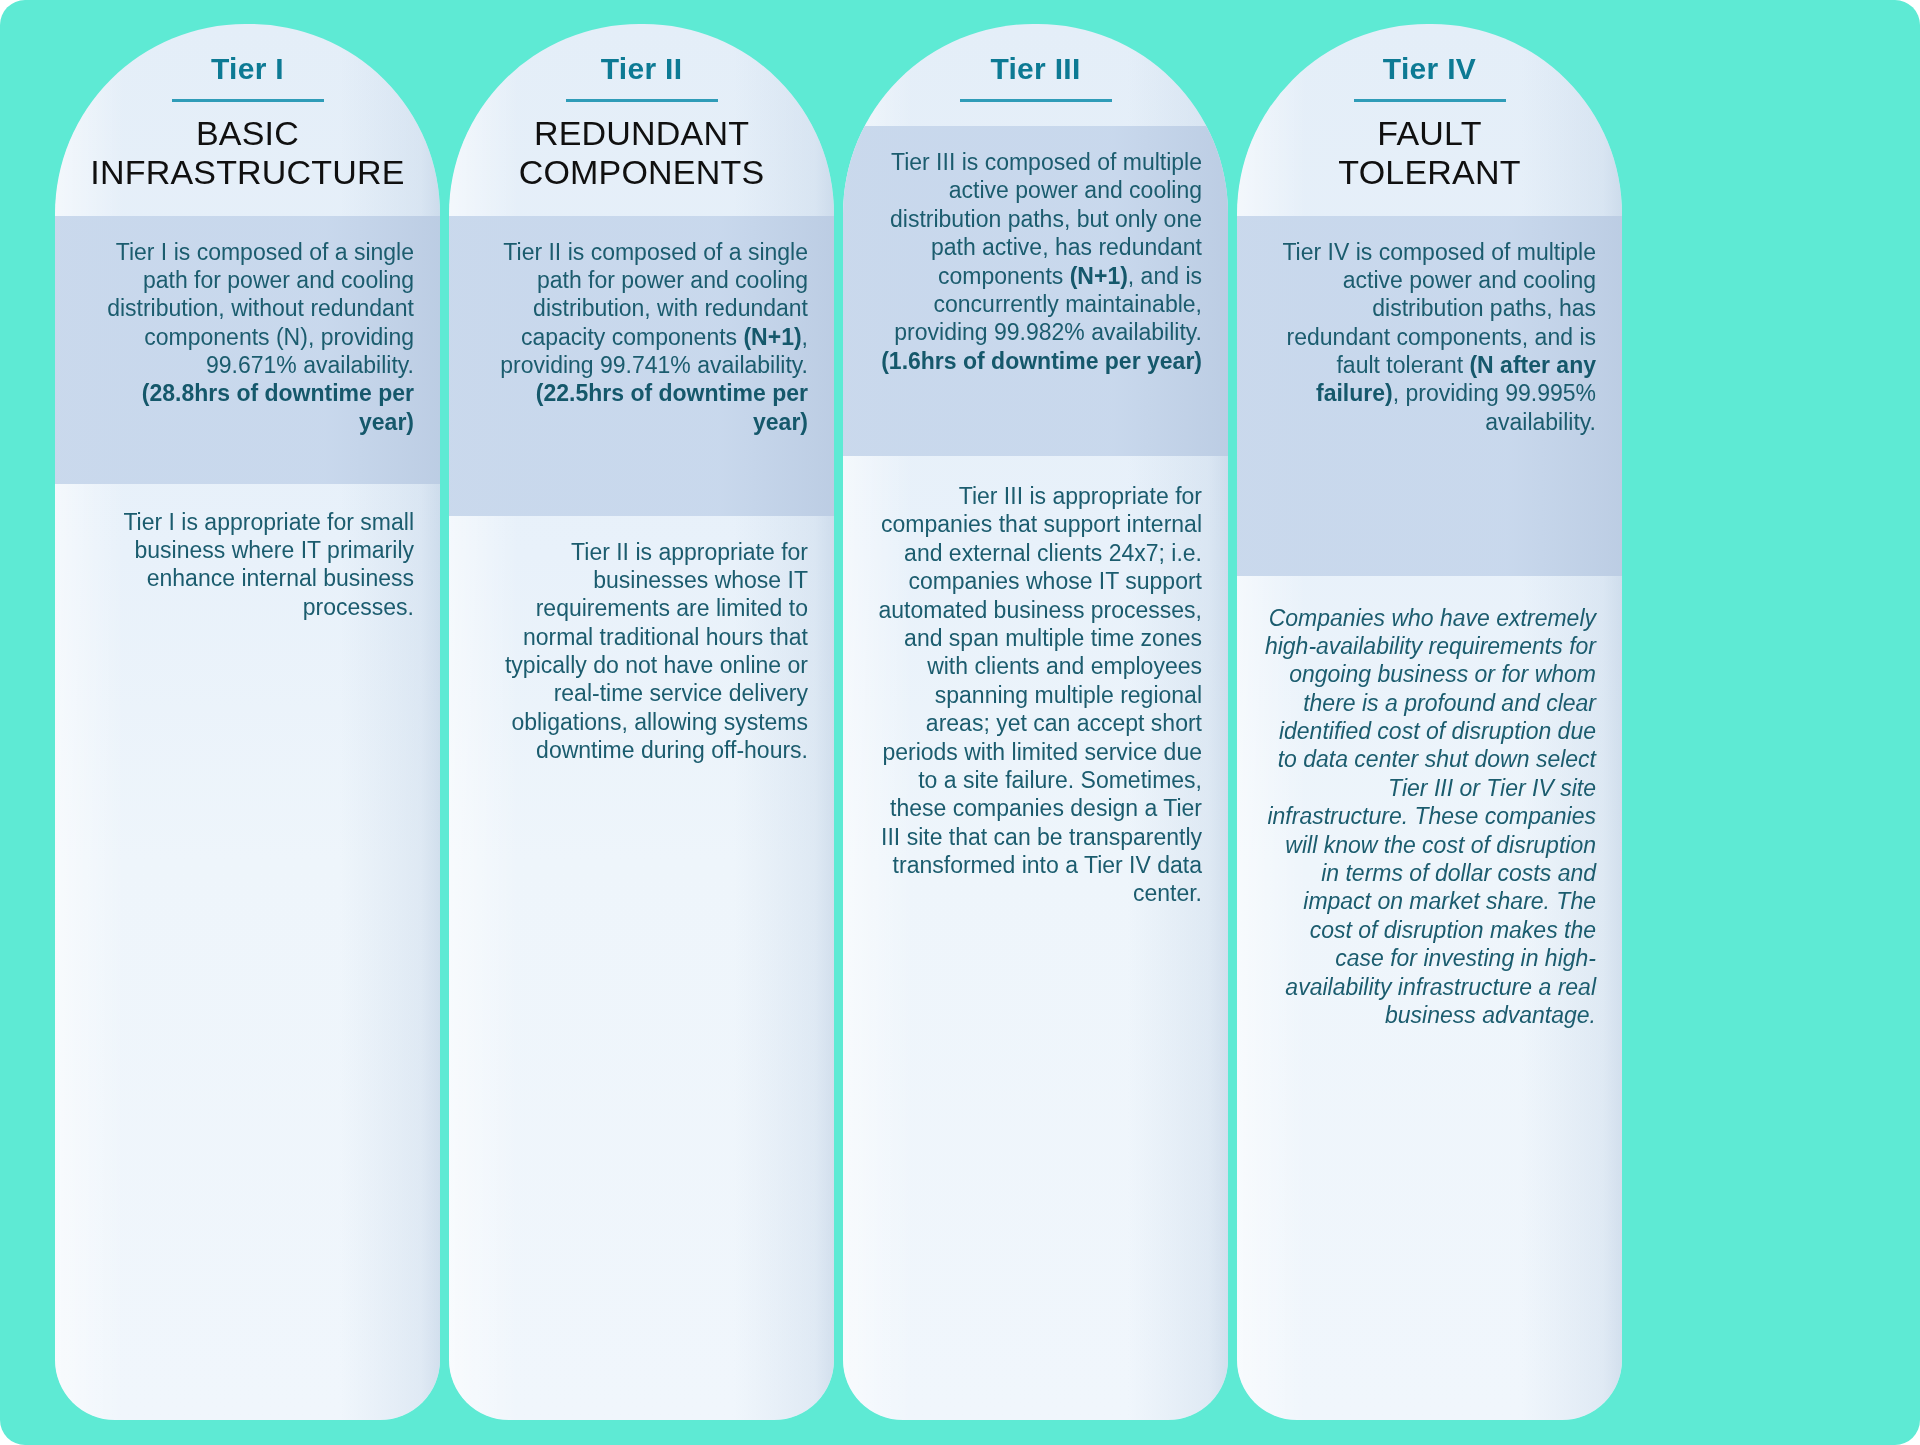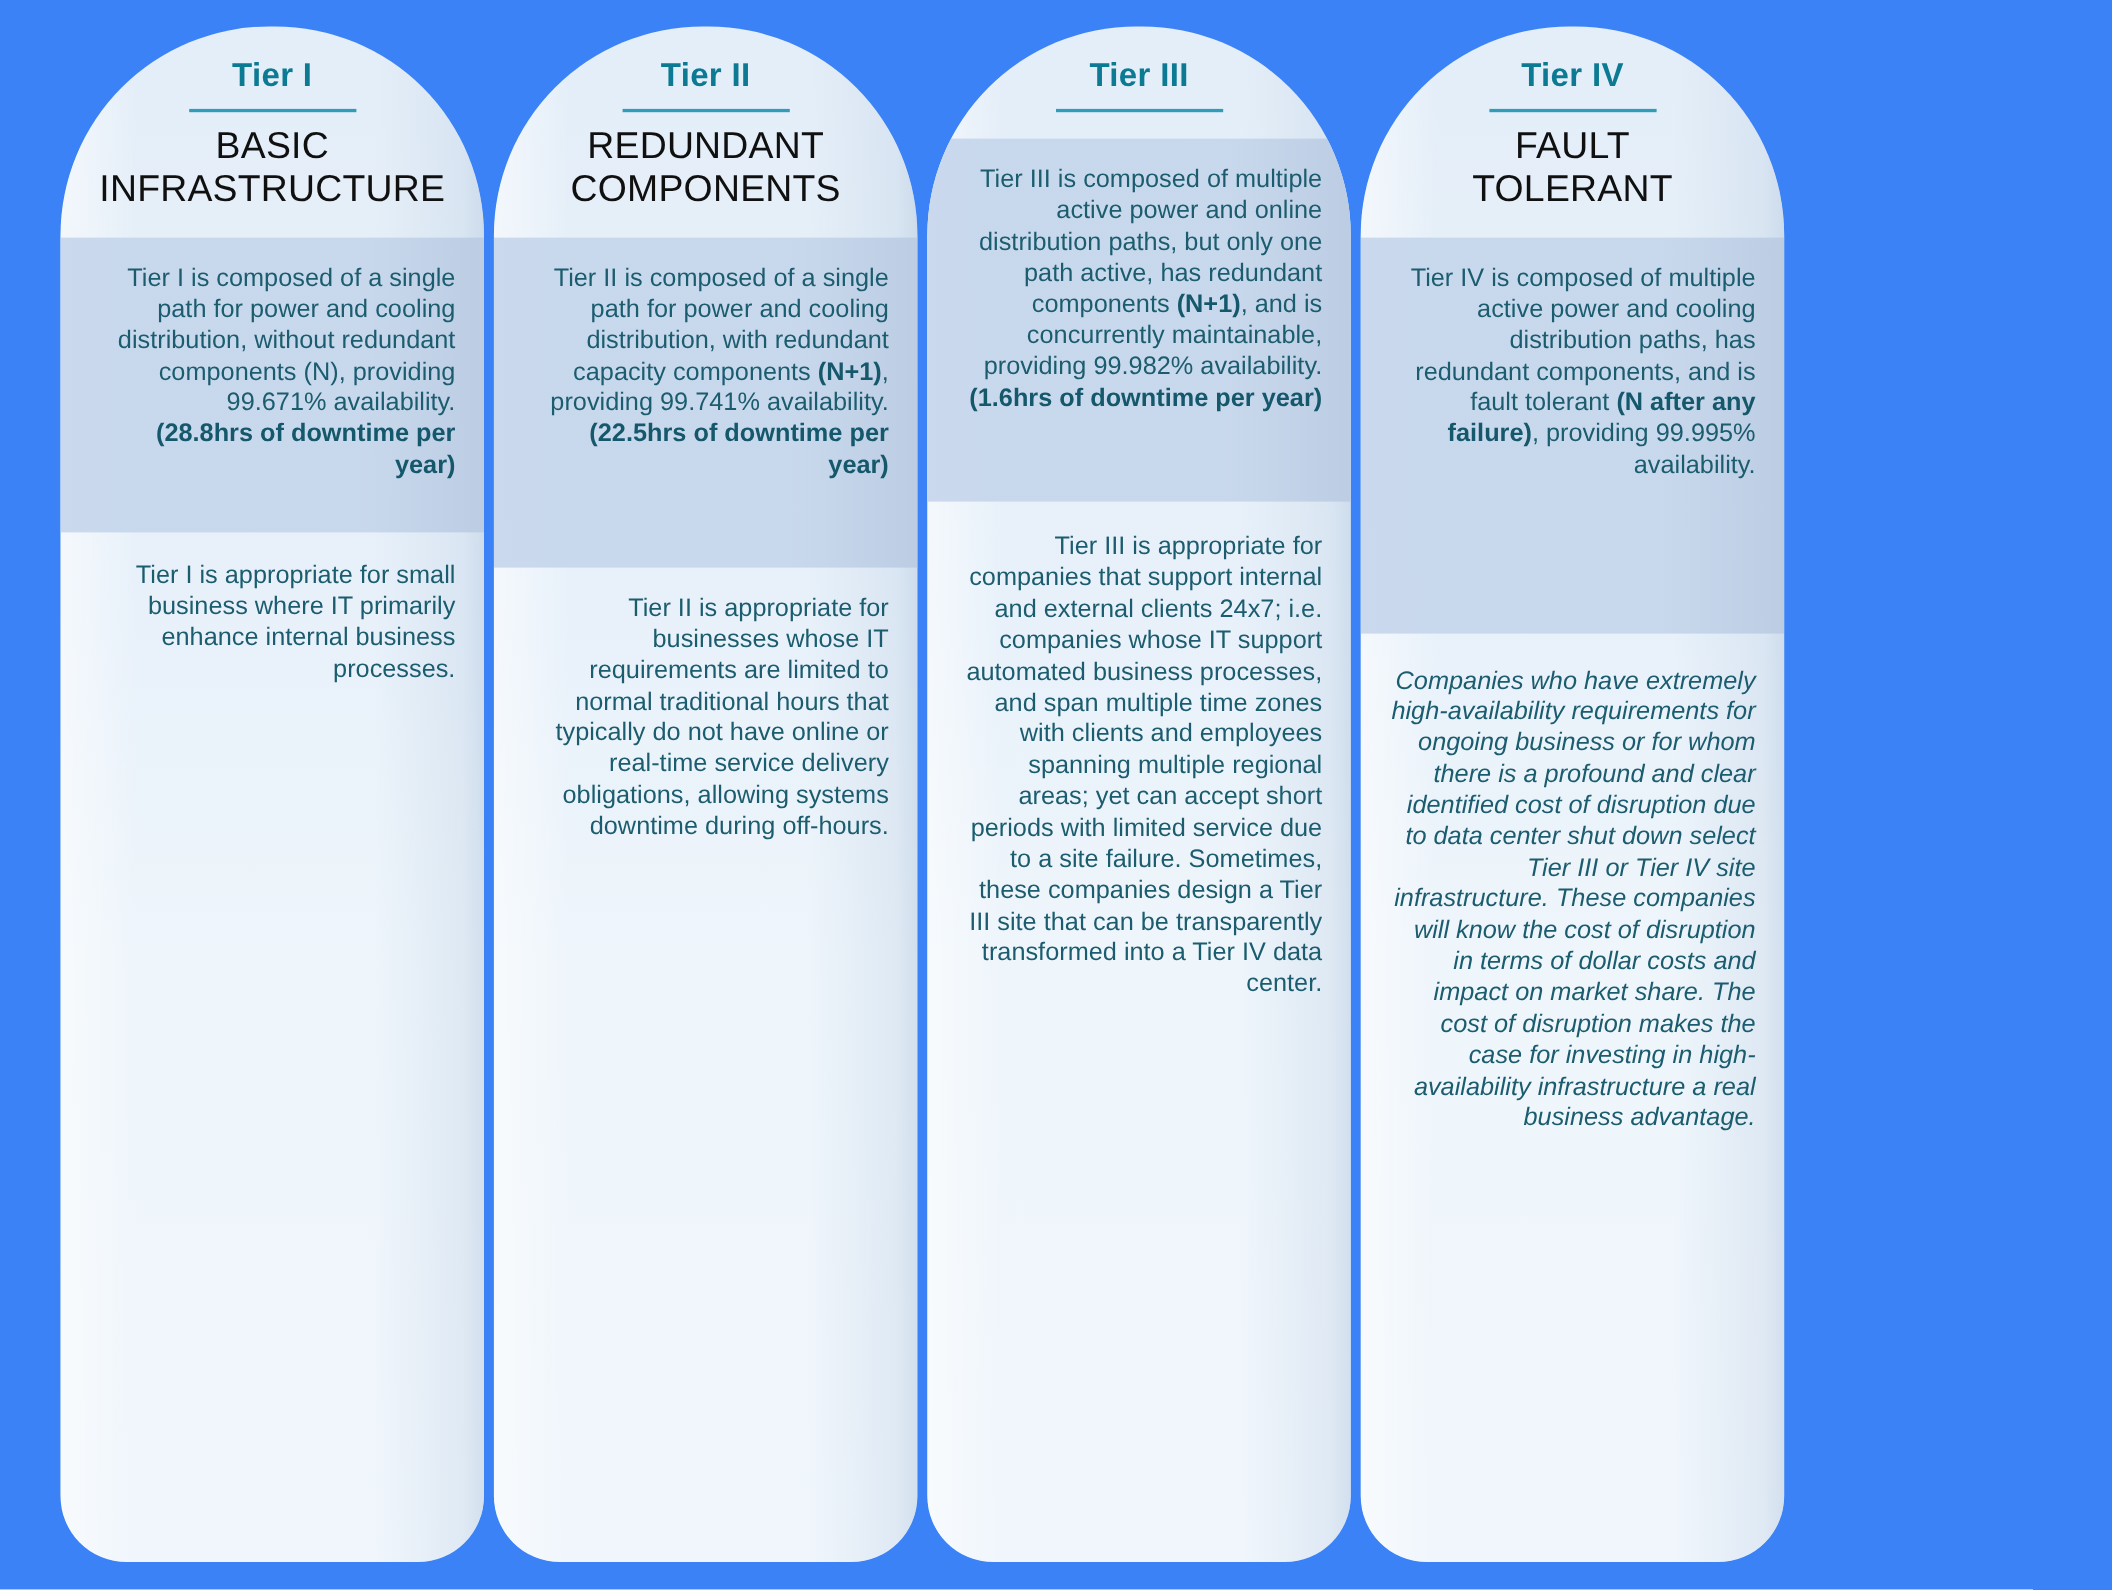--- a/index.html
+++ b/index.html
@@ -11,23 +11,24 @@
     width: 1920px;
     height: 1445px;
     font-family: "Liberation Sans", sans-serif;
     overflow: hidden;
   }
 
   .board {
     position: relative;
     width: 1920px;
     height: 1445px;
-    background: #3b82f6;
+    background: #5eead4;
     box-sizing: border-box;
     padding: 24px 0 0 0;
+    border-radius: 25px;
   }
 
   .cards {
     display: flex;
     gap: 0px;
     padding-left: 55px;
     align-items: flex-start;
   }
 
   .card {
@@ -163,21 +164,21 @@
         <p class="body-text">Tier II is appropriate for businesses whose IT requirements are limited to normal traditional hours that typically do not have online or real-time service delivery obligations, allowing systems downtime during off-hours.</p>
       </div>
     </div>
 
     <div class="card card-3">
       <div class="card-header">
         <p class="tier-label">Tier III</p>
         <div class="tier-rule"></div>
       </div>
       <div class="band">
-        <p class="body-text"><span>Tier III is composed of multiple active power and online distribution paths, but only one path active, has redundant components </span><b>(N+1)</b><span>, and is concurrently maintainable, providing 99.982% availability.</span><br><b>(1.6hrs of downtime per year)</b></p>
+        <p class="body-text"><span>Tier III is composed of multiple active power and cooling distribution paths, but only one path active, has redundant components </span><b>(N+1)</b><span>, and is concurrently maintainable, providing 99.982% availability.</span><br><b>(1.6hrs of downtime per year)</b></p>
       </div>
       <div class="lower">
         <p class="body-text">Tier III is appropriate for companies that support internal and external clients 24x7; i.e. companies whose IT support automated business processes, and span multiple time zones with clients and employees spanning multiple regional areas; yet can accept short periods with limited service due to a site failure. Sometimes, these companies design a Tier III site that can be transparently transformed into a Tier IV data center.</p>
       </div>
     </div>
 
     <div class="card card-4">
       <div class="card-header">
         <p class="tier-label">Tier IV</p>
         <div class="tier-rule"></div>

